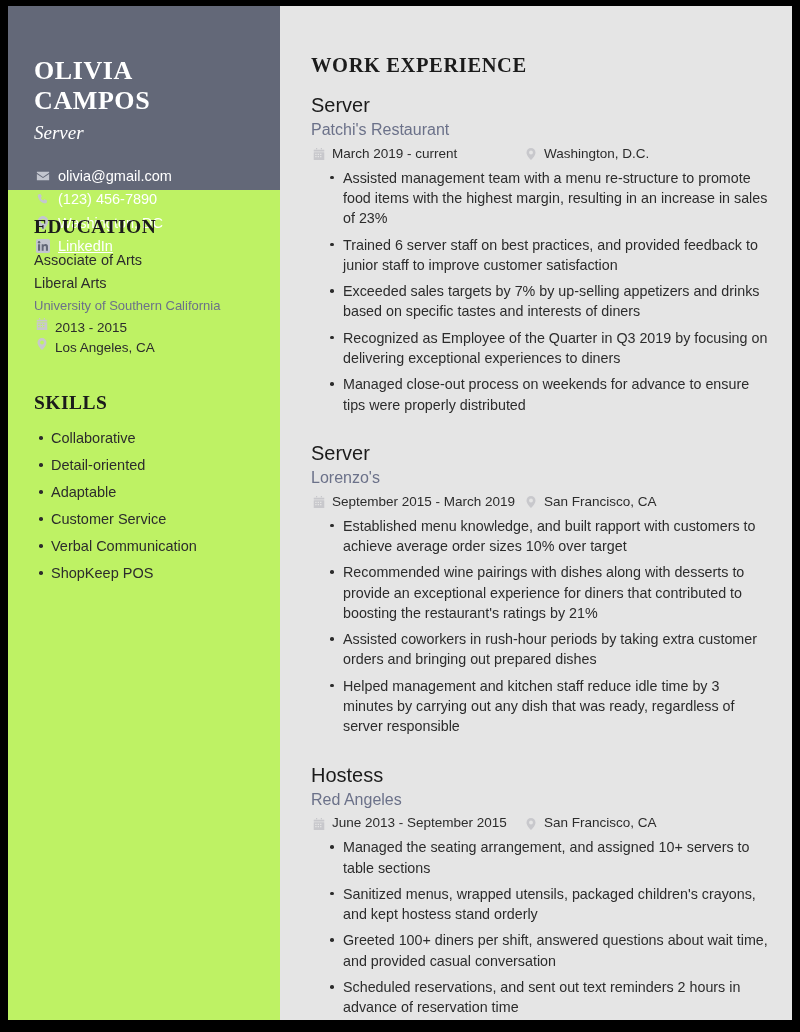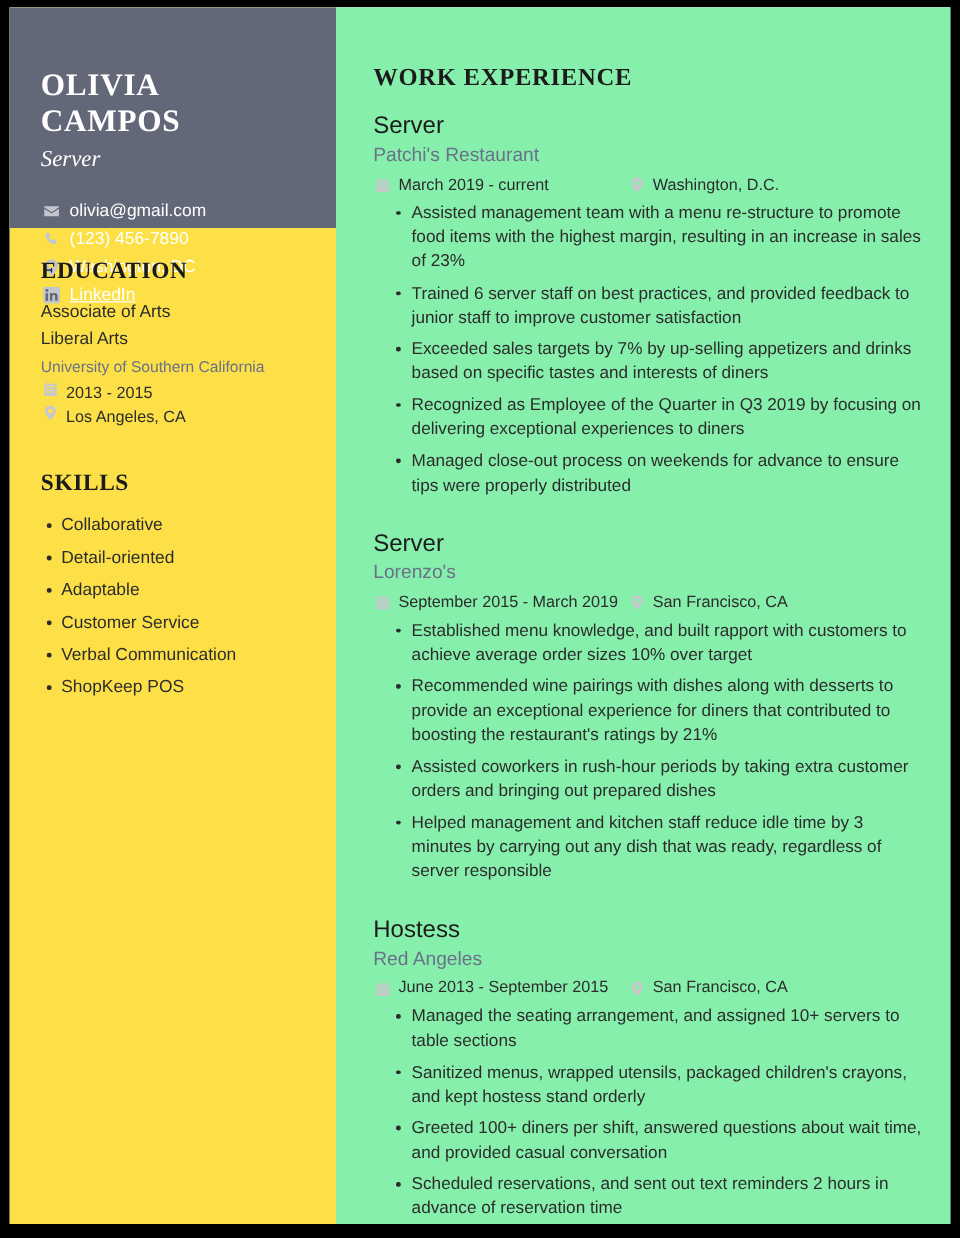--- a/index.html
+++ b/index.html
@@ -23,21 +23,21 @@
     height: 1014px;
     background: #ffffff;
     overflow: hidden;
     display: flex;
   }
 
   
   .sidebar {
     width: 272px;
     flex: 0 0 272px;
-    background: #fde047;
+    background: #bef264;
     position: relative;
   }
   .sidebar-header {
     background: #636878;
     padding: 50px 26px 22px 26px;
     height: 184px;
     box-sizing: border-box;
   }
   .name {
     font-family: "Liberation Serif", serif;
@@ -147,21 +147,21 @@
     top: 11px;
     width: 3.5px;
     height: 3.5px;
     border-radius: 50%;
     background: #2c2c2c;
   }
 
   
   .main {
     flex: 1 1 auto;
-    background: #86efac;
+    background: #e5e5e5;
     padding: 48px 24px 0 31px;
     box-sizing: border-box;
   }
   .main-heading {
     font-family: "Liberation Serif", serif;
     font-weight: bold;
     font-size: 20.5px;
     letter-spacing: 0.6px;
     color: #1b1b1b;
     margin: 0 0 16px 0;

